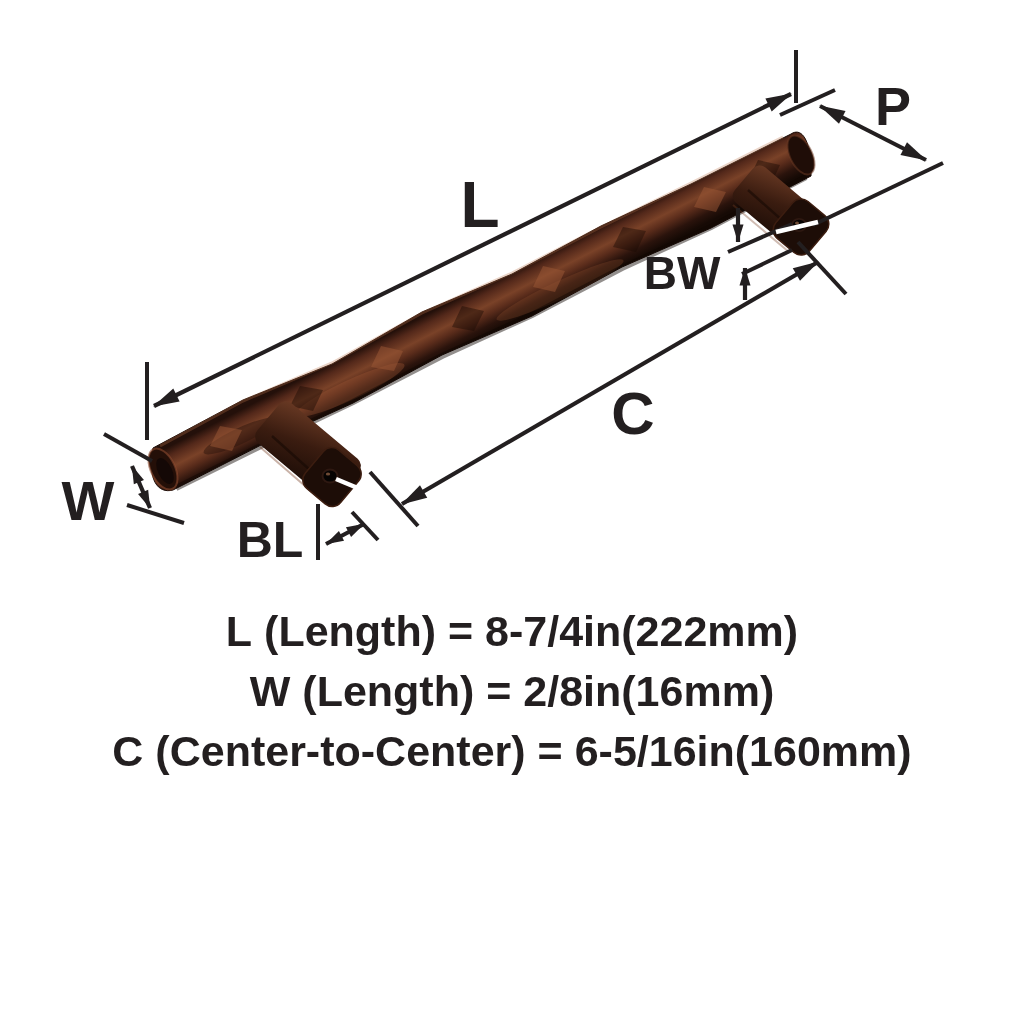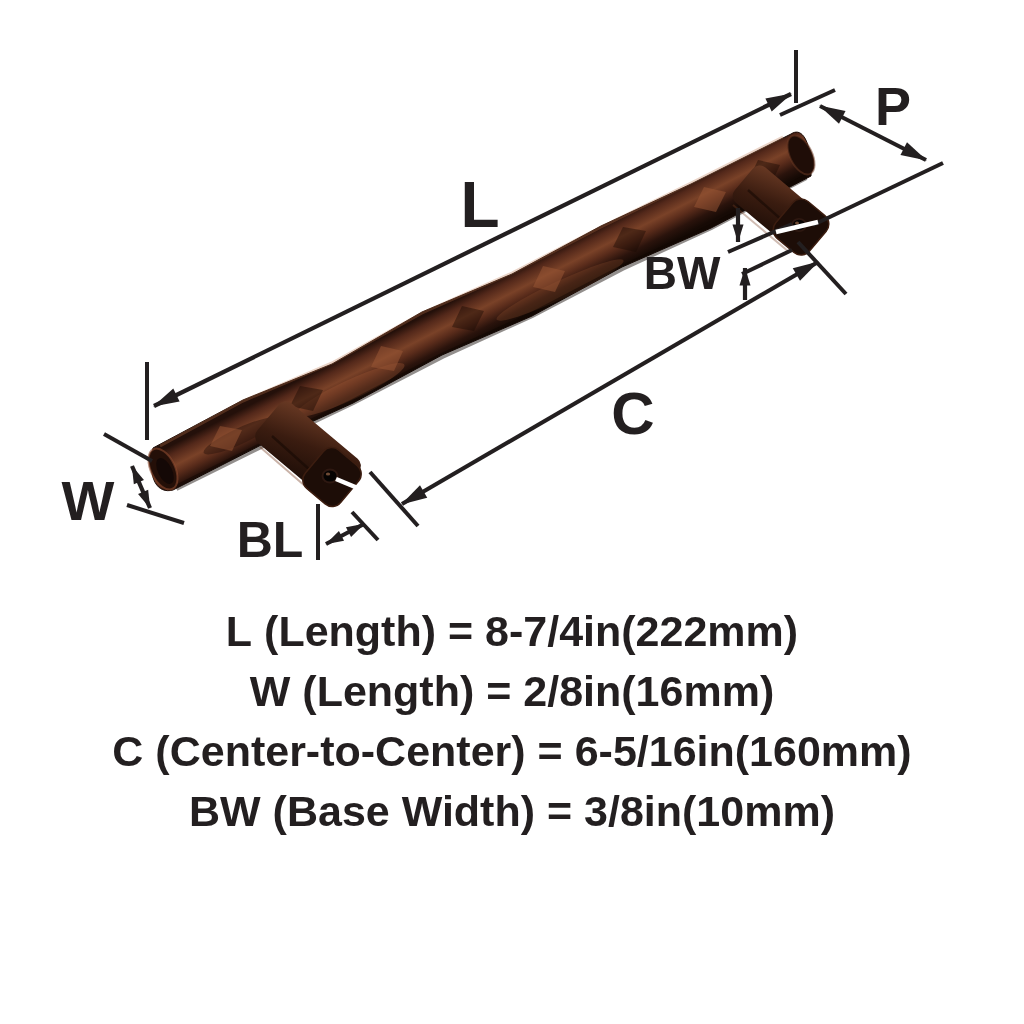--- a/index.html
+++ b/index.html
@@ -156,15 +156,14 @@
         <line class="dim" x1="326" y1="544" x2="364" y2="524" marker-start="url(#asSm)" marker-end="url(#aeSm)"></line>
         <text class="dlabel" x="270" y="540" font-size="50" dominant-baseline="central">BL</text>
       </g>
     </g>
   </svg>
 
   <div class="specs" id="spec-list">
       <div class="spec-line"><span class="b">L</span> <span class="r">(Length)</span> <span class="b">=</span> <span class="b">8-7/4in</span><span class="r">(222mm)</span></div>
       <div class="spec-line"><span class="b">W</span> <span class="r">(Length)</span> <span class="b">=</span> <span class="b">2/8in</span><span class="r">(16mm)</span></div>
       <div class="spec-line"><span class="b">C</span> <span class="r">(Center-to-Center)</span> <span class="b">=</span> <span class="b">6-5/16in</span><span class="r">(160mm)</span></div>
-      <div class="spec-line"><span class="b">BW</span> <span class="r">(Base Width)</span> <span class="b">=</span> <span class="b">3/8in</span><span class="r">(10mm)</span></div>
     </div>
 </div>
 
 </body></html>

